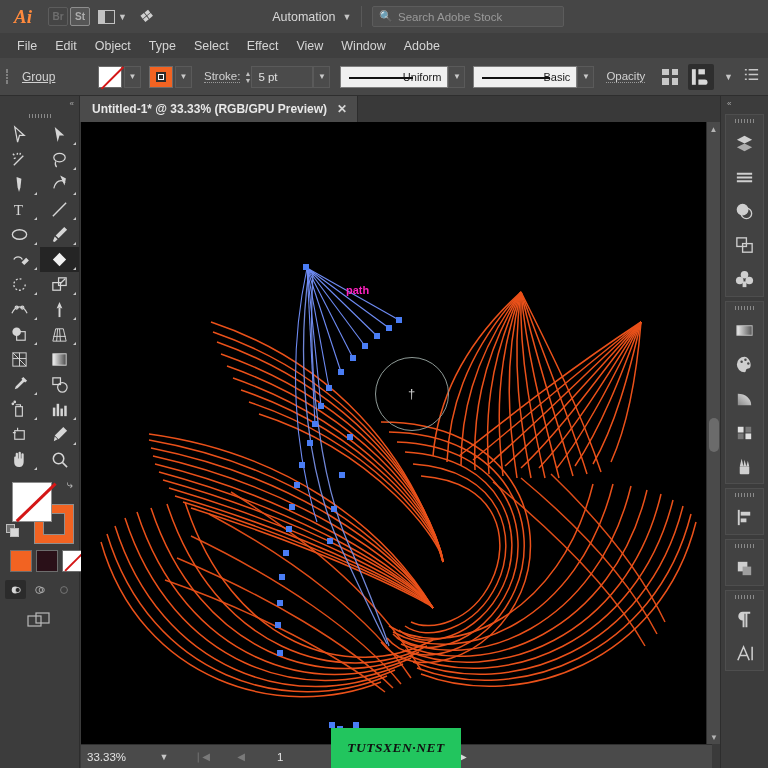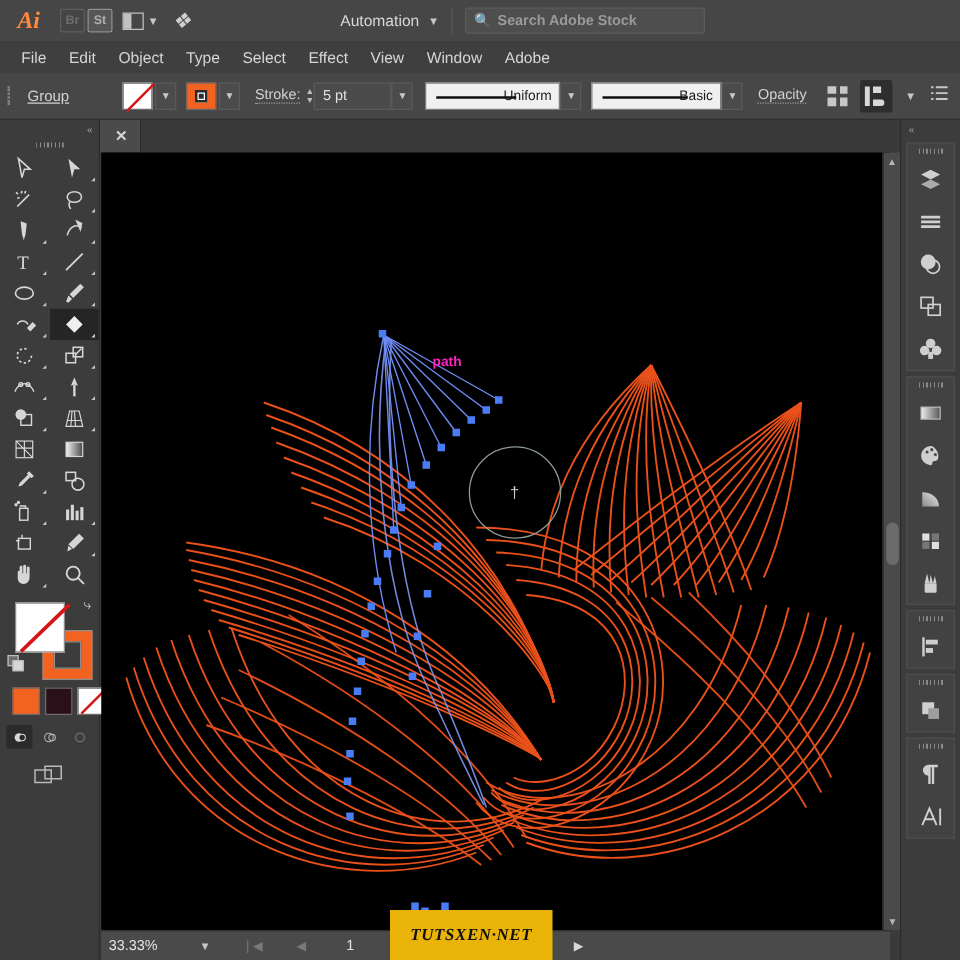--- a/index.html
+++ b/index.html
@@ -43,21 +43,21 @@
   .automation {
     margin-left: 118px; display: flex; align-items: center; gap: 7px;
     color: #d8d8d8; font-size: 12.5px;
   }
   .menu-sep { width: 1px; height: 21px; background: #595959; margin: 0 10px; }
   .stock-search {
     width: 192px; height: 21px; background: #4e4e4e; border: 1px solid #5c5c5c;
     border-radius: 2px; display: flex; align-items: center; padding: 0 6px; gap: 5px;
   }
   .stock-search .sicon { color: #b6b6b6; font-size: 11px; }
-  .stock-search .stext { color: #9a9a9a; font-size: 11.5px; white-space: nowrap; font-weight: bold; }
+  .stock-search .stext { color: #9a9a9a; font-size: 11.5px; white-space: nowrap; }
 
   .clock {
     position: absolute; right: 0; top: 0; width: 178px; height: 24px;
     background: #000; color: #00e000; font-size: 15.5px; font-weight: bold;
     font-family: "Liberation Serif", serif;
     display: flex; align-items: center; justify-content: center; letter-spacing: 0px;
   }
 
   
   .menubar {
@@ -213,22 +213,22 @@
     border-top: 1px solid #2f2f2f;
   }
   .zoomfield { color: #e4e4e4; font-size: 11.5px; width: 48px; }
   .sb-dd { width: 16px; color:#c6c6c6; font-size:9px; text-align:center; }
   .sb-nav { width: 18px; color:#bdbdbd; font-size:10px; text-align:center; }
   .sb-nav.dim { color: #7a7a7a; }
   .pagefield { color:#e4e4e4; font-size:11.5px; width: 38px; padding-left: 6px; }
   .play { color:#d8d8d8; font-size:10px; margin-left: 14px; }
 
   .watermark {
-    position: absolute; left: 312px; top: 728px; width: 130px; height: 40px;
-    background: #eab308; display: flex; align-items: center; justify-content: center;
+    position: absolute; left: 331px; top: 728px; width: 130px; height: 40px;
+    background: #22c55e; display: flex; align-items: center; justify-content: center;
     color: #111; font-size: 13.5px; font-weight: bold; font-style: italic;
     font-family: "Liberation Serif", serif; letter-spacing: 0.5px;
   }
 
   
   .rdock {
     position: absolute; left: 720px; top: 96px; width: 48px; height: 672px; background: #3c3c3c;
     border-left: 1px solid #2d2d2d;
   }
   .rd-head { height: 14px; display:flex; align-items:center; padding-left: 6px; }
@@ -343,20 +343,21 @@
       <div>
         <svg viewBox="0 0 18 18" width="17" height="17" stroke="#c8c8c8" stroke-width="1.6">
           <path d="M2 4h2M2 9h2M2 14h2M6 4h10M6 9h10M6 14h10"></path>
         </svg>
       </div>
     </div>
   </div>
 
   <div class="tabstrip">
     <div class="doctab">
+      <span class="tt">Untitled-1* @ 33.33% (RGB/GPU Preview)</span>
       <span class="cx">✕</span>
     </div>
   </div>
 
   <div class="toolpanel">
     <div class="tp-head">
       <span class="cc">«</span>
     </div>
     <div class="tp-grip">
         <i></i>

